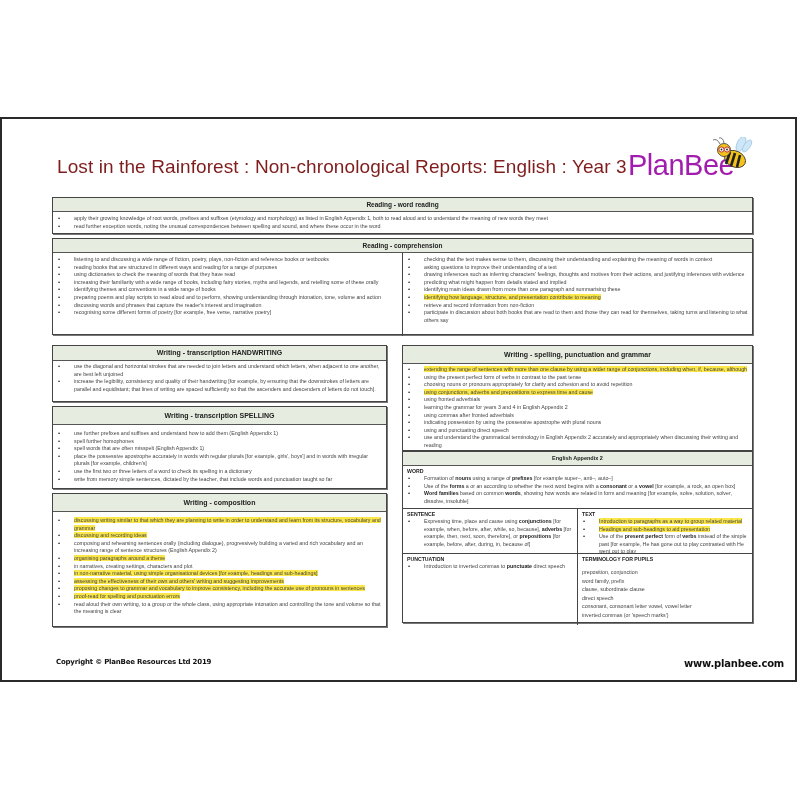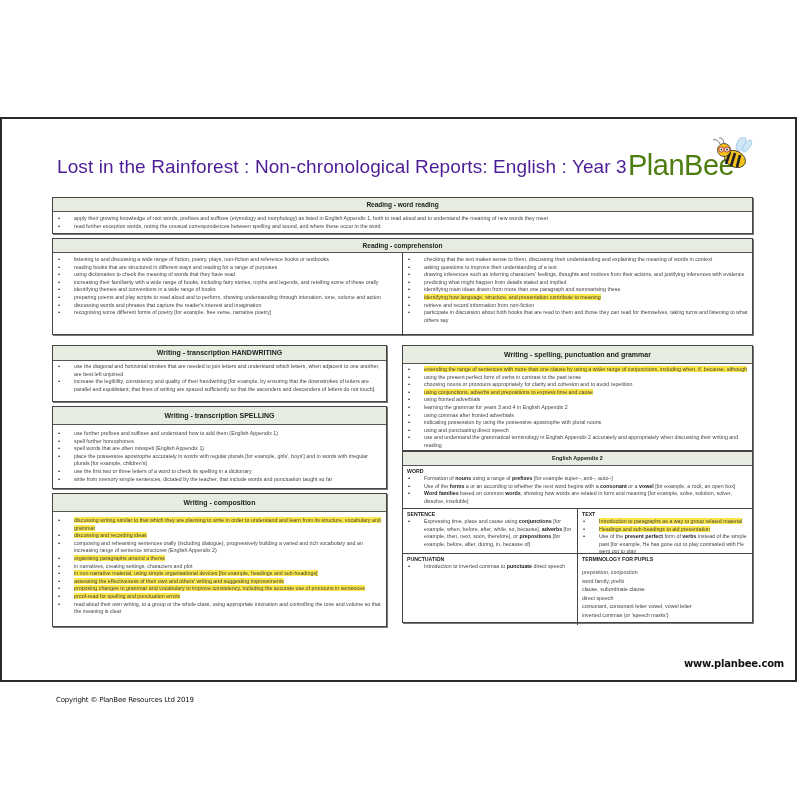--- a/index.html
+++ b/index.html
@@ -1,33 +1,33 @@
 <!DOCTYPE html>
 <html><head>
 <meta charset="utf-8">
 <style>
   html, body { margin:0; padding:0; }
   body { width:800px; height:800px; background:#ffffff; position:relative; overflow:hidden; font-family:"Liberation Sans", sans-serif; color:#333; }
   .page { position:absolute; left:0; top:117px; width:797px; height:565px; border-top:2px solid #2a2a2a; border-left:2px solid #2a2a2a; border-right:2px solid #2a2a2a; border-bottom:2px solid #2a2a2a; box-sizing:border-box; background:#fff; }
-  .title { position:absolute; left:57px; top:156px; font-size:19px; color:#4c1d95; letter-spacing:0.1px; white-space:nowrap; }
-  .logo { position:absolute; left:628px; top:149px; font-size:29px; color:#4d7c0f; letter-spacing:-0.5px; white-space:nowrap; }
+  .title { position:absolute; left:57px; top:156px; font-size:19px; color:#7f1d1d; letter-spacing:0.1px; white-space:nowrap; }
+  .logo { position:absolute; left:628px; top:149px; font-size:29px; color:#a21caf; letter-spacing:-0.5px; white-space:nowrap; }
   .logo .bee { position:absolute; left:83px; top:-12px; width:42px; height:34px; }
   .box { position:absolute; border:1px solid #444; box-shadow:1px 1px 0 #777; background:#fff; box-sizing:border-box; }
   .box-head { background:#e6ecdf; border-bottom:1px solid #555; text-align:center; font-weight:bold; color:#222; }
   .box-body { padding:2px 4px 2px 4px; }
   ul.bl { list-style:none; margin:0; padding:0; }
   ul.bl li { position:relative; padding-left:17px; font-size:5.3px; line-height:7.6px; color:#444; }
   ul.bl li::before { content:"•"; position:absolute; left:1px; top:0; font-size:6px; color:#222; }
   .hl { background:#fbe74a; }
   .split { display:flex; }
   .split .col { flex:1; padding:2px 4px; }
   .split .col + .col { border-left:1px solid #444; }
   .sub-head { font-size:5.2px; font-weight:bold; color:#222; line-height:7px; }
   .terms { font-size:5.3px; color:#444; line-height:8.6px; margin-top:5px; }
-  .footer-left { position:absolute; left:56px; top:658px; font-size:7px; font-weight:normal; font-family:"DejaVu Sans", sans-serif; color:#111; letter-spacing:-0.2px; white-space:nowrap;margin-top:38px; }
+  .footer-left { position:absolute; left:56px; top:658px; font-size:7px; font-weight:bold; font-family:"DejaVu Sans", sans-serif; color:#111; letter-spacing:-0.2px; white-space:nowrap; }
   .footer-right { position:absolute; left:684px; top:658px; font-size:10px; font-weight:bold; font-family:"DejaVu Sans", sans-serif; color:#111; letter-spacing:-0.2px; white-space:nowrap; }
   b { color:#222; }
 </style>
 </head>
 <body>
 
 <div class="page"></div>
 
 <div class="title">Lost in the Rainforest : Non-chronological Reports: English : Year 3</div>
 

